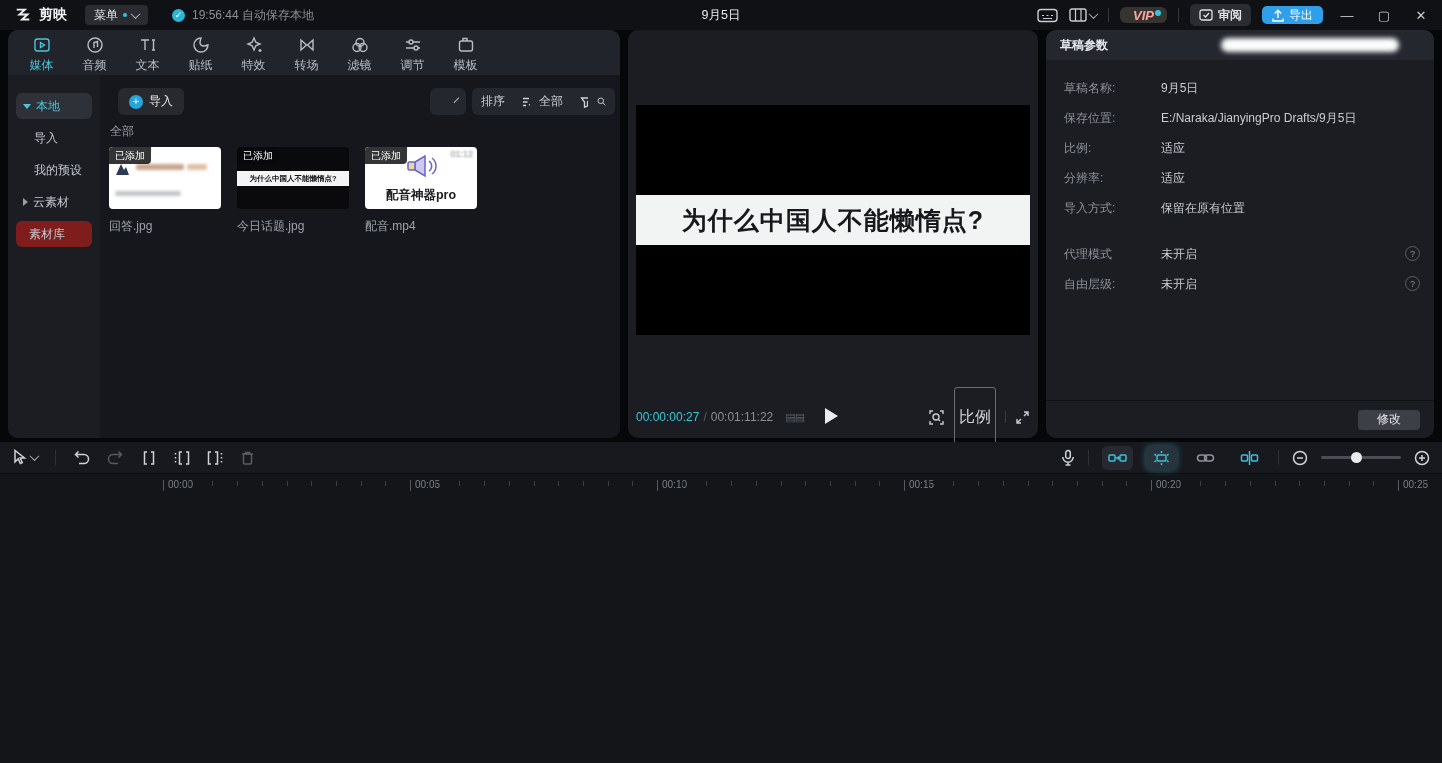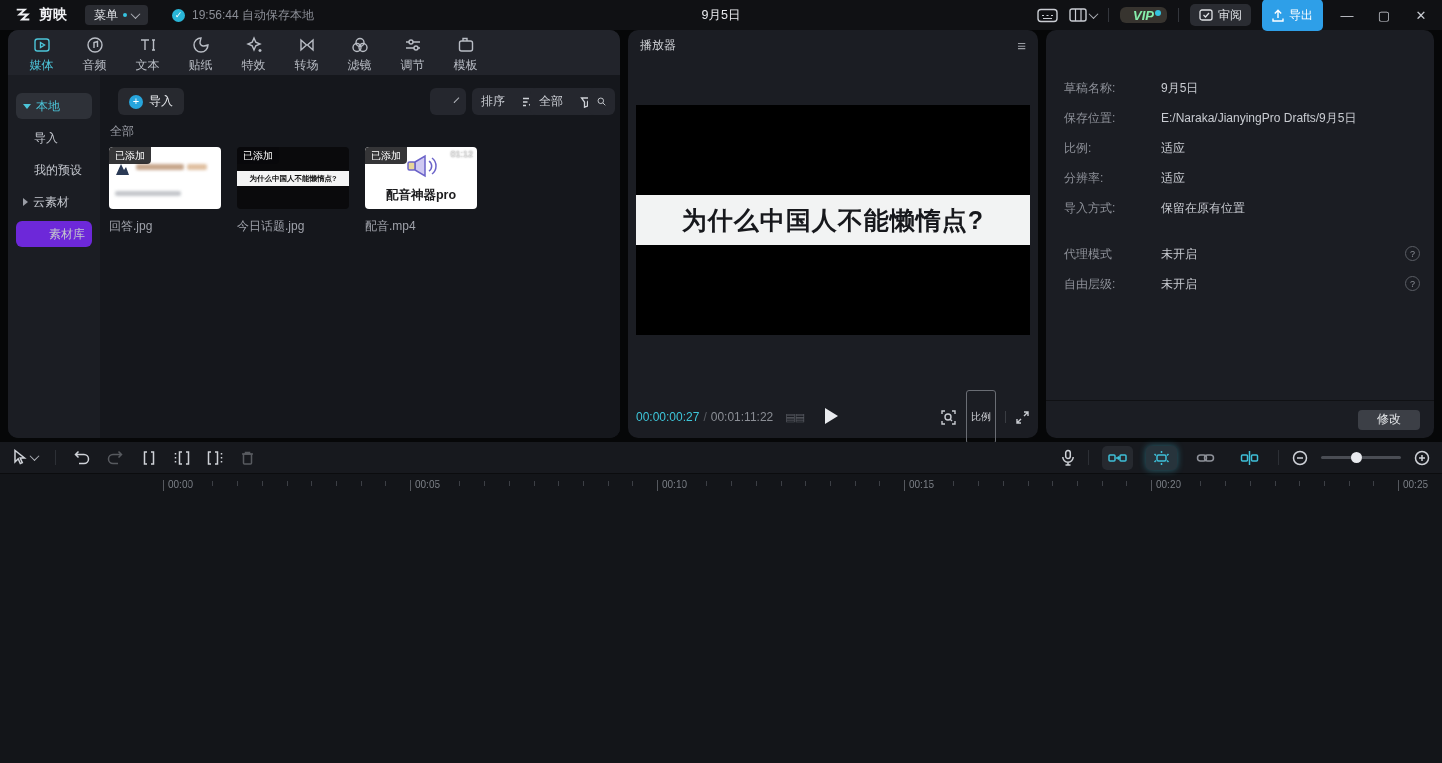--- a/index.html
+++ b/index.html
@@ -10,37 +10,37 @@
   .titlebar{position:absolute;left:0;top:0;width:100%;height:30px;background:#101114;display:flex;align-items:center;z-index:20;}
   .logo{display:flex;align-items:center;gap:7px;margin-left:14px;font-size:14px;font-weight:bold;color:#f0f1f4;}
   .menu-btn{margin-left:18px;height:20px;background:#2a2c32;border-radius:4px;display:flex;align-items:center;gap:5px;padding:0 9px;color:#e4e6ea;}
   .dot{width:4px;height:4px;border-radius:50%;background:#35c3e0;}
   .chev{width:6px;height:6px;border-right:1.4px solid #aeb1b8;border-bottom:1.4px solid #aeb1b8;transform:rotate(45deg) translate(-1px,-1px);}
   .autosave{margin-left:24px;display:flex;align-items:center;gap:7px;color:#8b8e96;}
   .check{width:13px;height:13px;background:#29b6d8;border-radius:50%;color:#fff;font-size:9px;display:flex;align-items:center;justify-content:center;}
   .doc-title{position:absolute;left:0;right:0;top:0;height:30px;display:flex;align-items:center;justify-content:center;font-size:12.5px;color:#e8eaee;pointer-events:none;}
   .tb-right{margin-left:auto;display:flex;align-items:center;gap:11px;padding-right:8px;}
   .tb-sep{width:1px;height:14px;background:#33363c;}
-  .vip{height:16px;padding:0 13px;background:#37342f;border-radius:6px;color:#86efac;font-weight:bold;font-style:italic;font-size:13px;display:flex;align-items:center;position:relative;}
+  .vip{height:16px;padding:0 13px;background:#37342f;border-radius:6px;color:#fca5a5;font-weight:bold;font-style:italic;font-size:13px;display:flex;align-items:center;position:relative;}
   .vip i{position:absolute;right:6px;top:3px;width:6px;height:6px;border-radius:50%;background:#35c3e0;}
-  .review{height:22px;padding:0 9px;background:#2a2c32;border-radius:5px;display:flex;gap:5px;align-items:center;color:#dfe1e5;}
-  .export{height:32px;padding:0 10px;background:#2e9fe8;border-radius:5px;display:flex;gap:5px;align-items:center;color:#fff;}
+  .review{height:22px;padding:0 9px;background:#2a2c32;border-radius:5px;display:flex;gap:5px;align-items:center;color:#dfe1e5;font-weight:bold;}
+  .export{height:18px;padding:0 10px;background:#2e9fe8;border-radius:5px;display:flex;gap:5px;align-items:center;color:#fff;}
   .winbtn{width:26px;text-align:center;color:#c9ccd2;font-size:13px;}
   
   .panel{position:absolute;background:#1b1d23;border-radius:10px;}
   
   .media{left:8px;top:30px;width:612px;height:408px;}
   .tabbar{position:absolute;left:0;top:0;width:100%;height:45px;background:#22242b;border-radius:10px 10px 0 0;display:flex;align-items:flex-start;padding:5px 0 0 7px;box-sizing:border-box;}
   .tab{width:53px;display:flex;flex-direction:column;align-items:center;gap:2px;color:#b9bdc5;}
   .tab svg{stroke:#b9bdc5;fill:none;stroke-width:1.4;}
   .tab.active{color:#4cc5d9}.tab.active svg{stroke:#4cc5d9}
   .side{position:absolute;left:0;top:45px;bottom:0;width:92px;background:#1b1d23;border-radius:0 0 0 10px;padding-top:12px;box-sizing:border-box;}
   .side-item{margin:6px 8px;height:26px;display:flex;align-items:center;gap:5px;padding:0 7px;color:#c3c6cd;border-radius:6px;}
   .side-item.active{background:#2e3138;color:#4cc5d9;}
-  .side-item.boxed{background:#6d28d9;justify-content:flex-end;}
+  .side-item.boxed{background:#7f1d1d;}
   .tri-d{width:0;height:0;border-left:4px solid transparent;border-right:4px solid transparent;border-top:5px solid #4cc5d9;}
   .tri-r{width:0;height:0;border-top:4px solid transparent;border-bottom:4px solid transparent;border-left:5px solid #9a9da5;}
   .mcontent{position:absolute;left:92px;top:45px;right:0;bottom:0;background:#15171c;border-radius:0 0 10px 0;}
   .import-btn{position:absolute;left:18px;top:13px;width:66px;height:27px;background:#27292f;border-radius:6px;display:flex;align-items:center;justify-content:center;gap:6px;color:#e8eaee;}
   .plus{width:14px;height:14px;border-radius:50%;background:#27a5dc;color:#fff;font-size:11px;line-height:13px;text-align:center;}
   .ctrl{position:absolute;top:13px;height:27px;background:#25272e;border-radius:6px;color:#cfd2d8;display:flex;align-items:center;gap:17px;padding:0 9px;box-sizing:border-box;}
   .ctrl svg{stroke:#cfd2d8;fill:none;stroke-width:1.3;}
   .sec-label{position:absolute;left:10px;top:48px;color:#9a9da5;}
   .card{position:absolute;top:72px;width:112px;}
   .thumb{width:112px;height:62px;border-radius:4px;background:#fff;position:relative;overflow:hidden;}
@@ -56,21 +56,21 @@
   .vband{position:absolute;left:0;top:90px;width:100%;height:50px;background:#f2f3f3;display:flex;align-items:center;justify-content:center;}
   .vband span{font-size:25px;font-weight:bold;color:#17181c;letter-spacing:1px;white-space:nowrap;}
   .pctrl{position:absolute;left:0;bottom:8px;width:100%;height:26px;display:flex;align-items:center;padding:0 8px;box-sizing:border-box;}
   .tc-cur{color:#3ec6da;}
   .tc-sep{color:#5a5d63;margin:0 4px;}
   .tc-tot{color:#8b8e95;}
   .frames{color:#5c5f66;font-size:11px;letter-spacing:-1px;margin-left:12px;}
   .playtri{position:absolute;left:197px;top:4px;width:0;height:0;border-left:13px solid #e9ebee;border-top:8px solid transparent;border-bottom:8px solid transparent;}
   .pright{margin-left:auto;display:flex;align-items:center;gap:9px;}
   .pright svg{stroke:#c8cbd1;fill:none;stroke-width:1.4;}
-  .ratio{border:1px solid #6a6d74;border-radius:3px;padding:19px 4px;font-size:10px;color:#d5d7dc;}
+  .ratio{border:1px solid #6a6d74;border-radius:3px;padding:19px 4px;font-size:16px;color:#d5d7dc;}
   .psep{width:1px;height:12px;background:#3a3d43;}
   
   .params{left:1046px;top:30px;width:388px;height:408px;}
   .params-head{position:relative;height:30px;background:#25272e;border-radius:10px 10px 0 0;display:flex;align-items:center;padding:0 14px;font-weight:bold;color:#e6e8ec;}
   .redact{position:absolute;left:175px;top:8px;width:178px;height:14px;background:#fcfdfd;border-radius:8px;filter:blur(2.5px);}
   .params-rows{position:absolute;left:0;top:50px;right:0;}
   .prow{position:relative;display:flex;height:30px;align-items:flex-start;padding:0 18px;}
   .prow.gap{margin-top:16px;}
   .plab{width:97px;color:#8d9098;flex:none;}
   .pval{color:#c9ccd2;white-space:nowrap;}
@@ -312,24 +312,20 @@
             <path d="M24 8 a6 6 0 0 1 0 10 M27 5 a10 10 0 0 1 0 16" stroke="#6b63c9" stroke-width="1.5" fill="none"></path>
           </svg>
           <div style="position:absolute;left:0;bottom:5px;width:100%;text-align:center;font-size:12.5px;font-weight:bold;color:#1c1c1e;">配音神器pro</div>
         </div>
         <div class="cname">配音.mp4</div>
       </div>
     </div>
   </div>
 
   <div class="panel player">
-    <div class="phead">
-      <span>播放器</span>
-      <span class="hamb">≡</span>
-    </div>
     <div class="video">
       <div class="vband">
         <span>为什么中国人不能懒惰点?</span>
       </div>
     </div>
     <div class="pctrl">
       <span class="tc-cur">00:00:00:27</span>
       <span class="tc-sep">/</span>
       <span class="tc-tot">00:01:11:22</span>
       <span class="frames">▤▤</span>
@@ -343,20 +339,24 @@
         <span class="ratio">比例</span>
         <span class="psep"></span>
         <svg width="15" height="15" viewBox="0 0 15 15">
             <path d="M9 2 H13 V6 M13 2 L9 6 M6 13 H2 V9 M2 13 L6 9"></path>
           </svg>
       </div>
     </div>
   </div>
 
   <div class="panel params">
+    <div class="params-head">
+      <span>草稿参数</span>
+      <span class="redact"></span>
+    </div>
     <div class="params-rows">
         <div class="prow">
           <span class="plab">草稿名称:</span>
           <span class="pval">9月5日</span>
         </div>
         <div class="prow">
           <span class="plab">保存位置:</span>
           <span class="pval">E:/Naraka/JianyingPro Drafts/9月5日</span>
         </div>
         <div class="prow">

